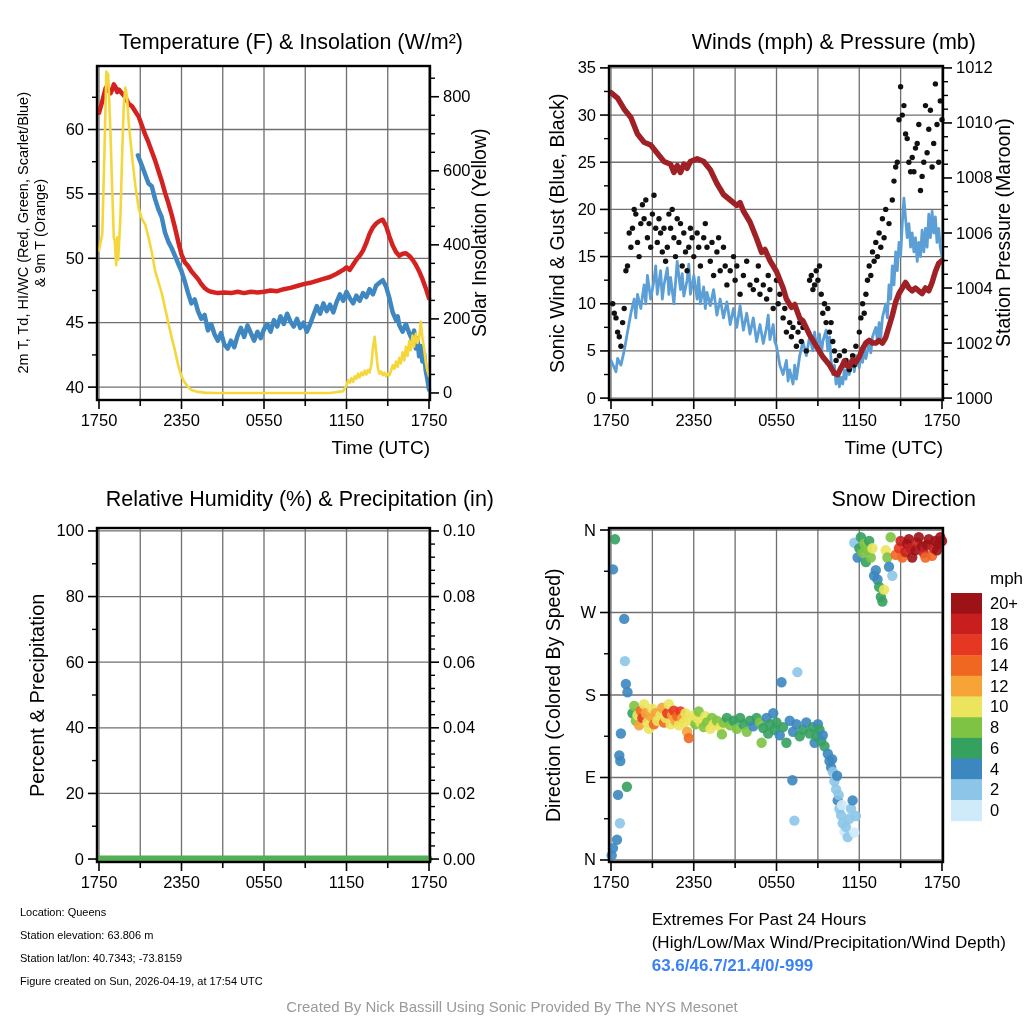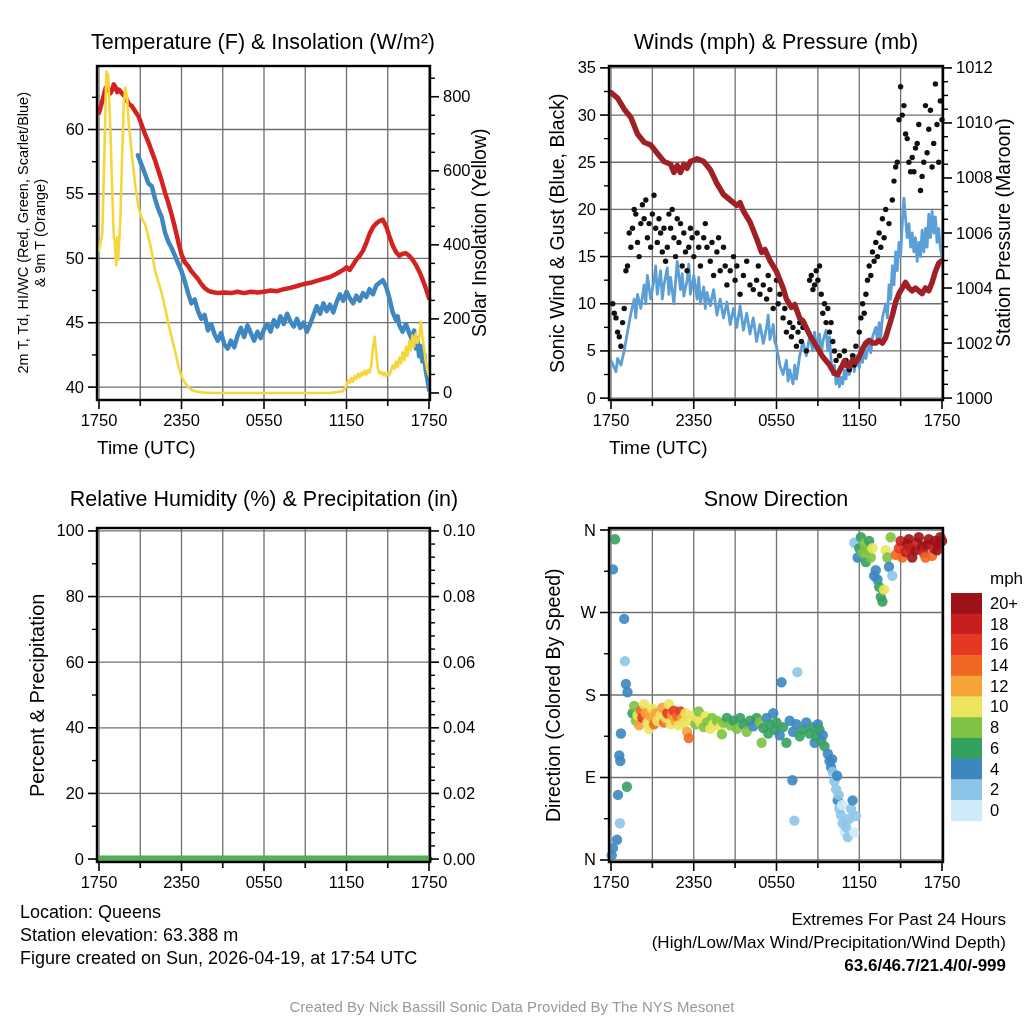--- a/index.html
+++ b/index.html
@@ -1,39 +1,39 @@
 <!DOCTYPE html>
 <html><head>
 <meta charset="utf-8">
 <style>
   html,body{margin:0;padding:0;background:#fff;}
   .fig{position:relative;width:1024px;height:1024px;background:#ffffff;overflow:hidden;
        font-family:"Liberation Sans","DejaVu Sans",sans-serif;color:#000;}
   .fig svg{position:absolute;left:0;top:0;}
-  .title{position:absolute;text-align:center;font-size:21.5px;white-space:nowrap;}
+  .title{position:absolute;text-align:right;font-size:21.5px;white-space:nowrap;}
   .t1{left:63px;top:30px;width:400px;}
   .t2{left:576px;top:30px;width:400px;}
   .t3{left:34px;top:487px;width:460px;}
   .t4{left:576px;top:487px;width:400px;}
-  .xlab{position:absolute;text-align:left;font-size:19px;}
+  .xlab{position:absolute;text-align:right;font-size:19px;}
   .x1{left:97px;top:437px;width:333px;}
   .x2{left:609px;top:437px;width:334px;}
   .ylab{position:absolute;display:flex;align-items:center;justify-content:center;
         writing-mode:vertical-rl;transform:rotate(180deg);font-size:19.5px;white-space:nowrap;}
   .yr1{left:468px;top:66px;height:334px;}
   .yl2{left:546px;top:66px;height:334px;}
   .yr2{left:992px;top:66px;height:334px;}
   .yl3{left:26px;top:528px;height:334px;font-size:20px;}
   .yl4{left:542px;top:528px;height:334px;}
   .ylab-multi{position:absolute;left:15px;top:66px;height:334px;display:flex;flex-direction:row;
         align-items:center;gap:1px;}
   .ylab-multi span{writing-mode:vertical-rl;transform:rotate(180deg);font-size:14.5px;
         text-align:center;white-space:nowrap;}
-  .footer-left{position:absolute;left:20px;top:901px;font-size:18px;line-height:23px;}
-  .footer-right{position:absolute;right:18px;top:908px;font-size:17px;line-height:23px;text-align:right;}
+  .footer-left{position:absolute;left:20px;top:901px;font-size:11px;line-height:23px;}
+  .footer-right{position:absolute;right:18px;top:908px;font-size:17px;line-height:23px;text-align:left;}
   .extremes-values{font-weight:bold;}
   .credit{position:absolute;left:0;top:998px;width:100%;text-align:center;font-size:15px;color:#9a9a9a;}
 </style>
 </head>
 <body>
 
 <div class="fig">
   <svg id="charts-canvas" width="1024" height="1024" viewBox="0 0 1024 1024">
       <g>
         <line x1="99" y1="66" x2="99" y2="400" stroke="#6f6f6f" stroke-width="1.3"></line>
@@ -709,24 +709,25 @@
     <span>&amp; 9m T (Orange)</span>
   </div>
   <div class="ylab yr1">Solar Insolation (Yellow)</div>
   <div class="ylab yl2">Sonic Wind &amp; Gust (Blue, Black)</div>
   <div class="ylab yr2">Station Pressure (Maroon)</div>
   <div class="ylab yl3">Percent &amp; Precipitation</div>
   <div class="ylab yl4">Direction (Colored By Speed)</div>
 
   <div class="footer-left">
     <div>Location: Queens</div>
-    <div>Station elevation: 63.388 m</div>
+    <div>Station elevation: 63.806 m</div>
+    <div>Station lat/lon: 40.7343; -73.8159</div>
     <div>Figure created on Sun, 2026-04-19, at 17:54 UTC</div>
   </div>
 
   <div class="footer-right">
     <div>Extremes For Past 24 Hours</div>
     <div>(High/Low/Max Wind/Precipitation/Wind Depth)</div>
-    <div class="extremes-values" id="extremes-values" style="color: #000000;">63.6/46.7/21.4/0/-999</div>
+    <div class="extremes-values" id="extremes-values" style="color: #3b82f6;">63.6/46.7/21.4/0/-999</div>
   </div>
 
-  <div class="credit">Created By Nick Bassill Sonic Data Provided By The NYS Mesonet</div>
+  <div class="credit">Created By Nick Bassill Using Sonic Provided By The NYS Mesonet</div>
 </div>
 
 </body></html>

